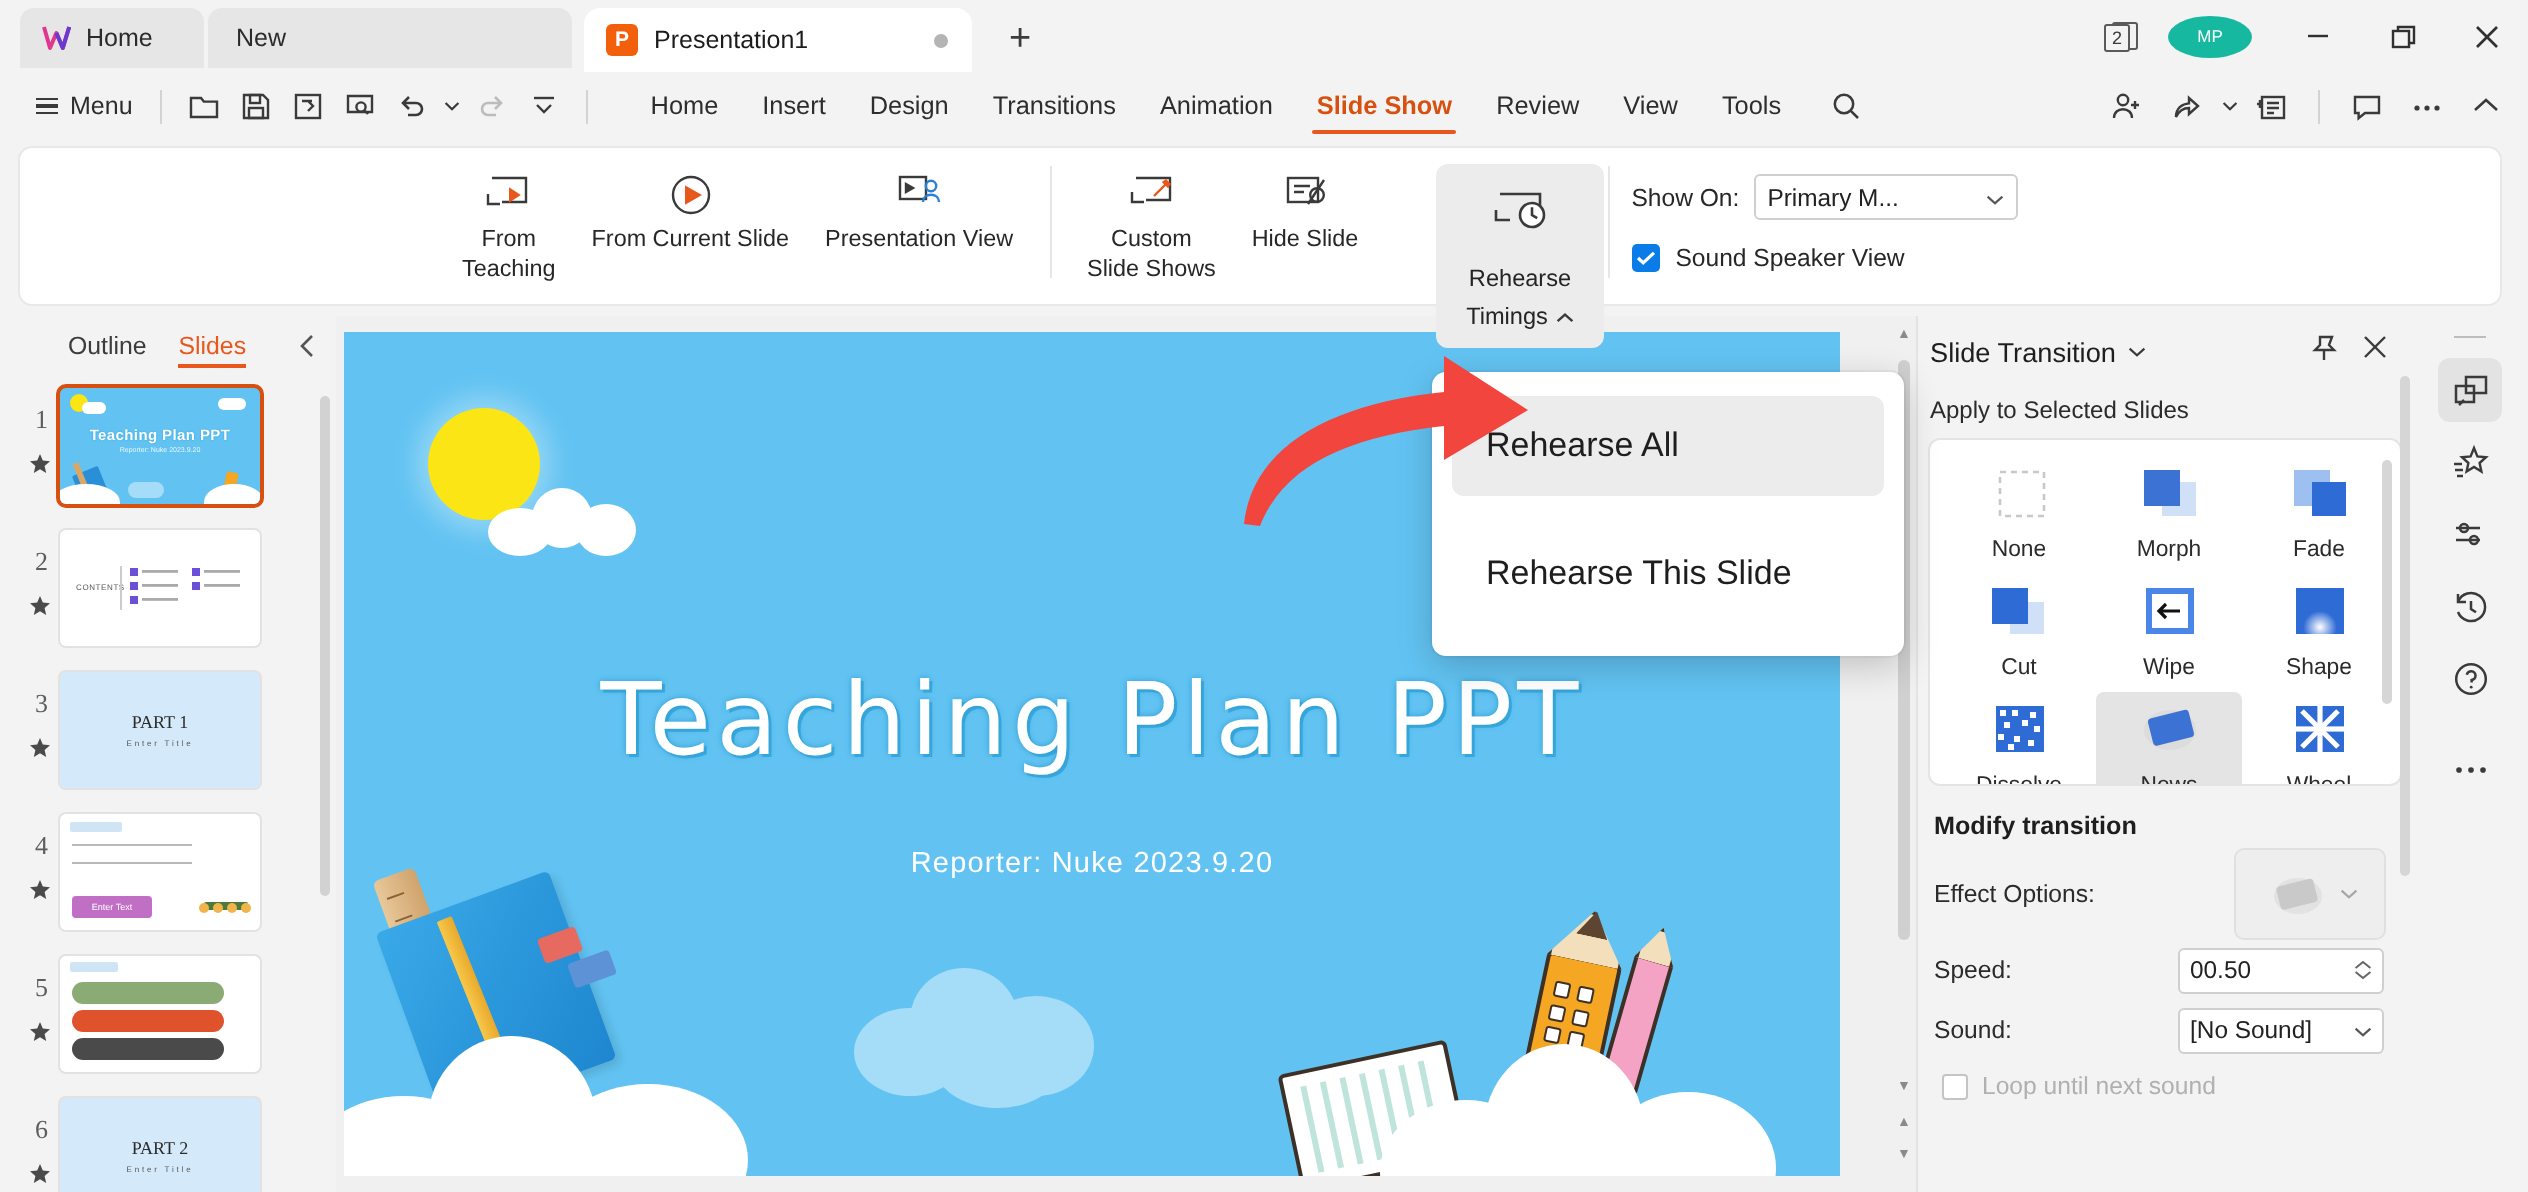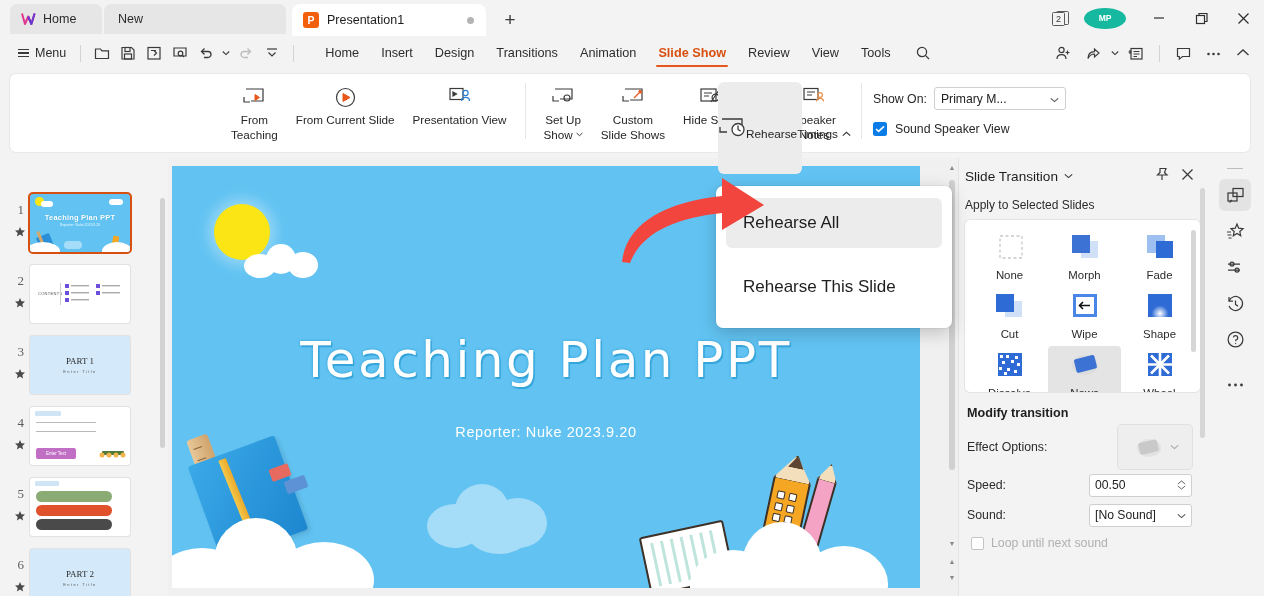--- a/index.html
+++ b/index.html
@@ -56,21 +56,21 @@
   }
   .win-count {
     width: 34px; height: 36px; display: flex; align-items: center; justify-content: center;
     position: relative;
   }
   .wc-back { position: absolute; width: 13px; height: 14px; border: 1.3px solid #5a5a5a; border-radius: 1.5px; left: 12px; top: 11px; }
   .wc-front { position: absolute; width: 13px; height: 14px; border: 1.3px solid #5a5a5a; border-radius: 1.5px; background: #f3f3f3; left: 8px; top: 12px;
     font-size: 9px; color: #3a3a3a; display: flex; align-items: center; justify-content: center; }
   .avatar {
     width: 42px; height: 21px; border-radius: 50%; background: #16b8a0;
-    color: #ffffff; font-size: 8.5px; font-weight: bold;
+    color: #ffffff; font-size: 8.5px; font-weight: normal;
     display: flex; align-items: center; justify-content: center;
     margin-left: 6px; margin-right: 12px;
   }
   .wbtn { width: 42px; height: 36px; display: flex; align-items: center; justify-content: center; color: #303030; }
 
   
   .menubar {
     position: absolute; left: 0; top: 36px; width: 1264px; height: 34px;
     background: #f3f3f3; display: flex; align-items: center; font-size: 12.5px; color: #2d2d2d;
   }
@@ -104,21 +104,21 @@
     padding: 3px 9px 0; min-width: 52px; color: #272727; font-size: 11.7px;
     line-height: 14.5px; text-align: center; position: relative;
   }
   .ritem .glyph { height: 26px; display: flex; align-items: center; justify-content: center; margin-bottom: 3px; }
   .rsep { width: 1px; height: 56px; background: #e6e6e6; margin: 2px 9px 0; }
 
   
   .rehearse-btn {
     position: absolute; left: 718px; top: 82px; width: 84px; height: 92px;
     background: #ececec; border-radius: 6px; z-index: 40;
-    display: flex; flex-direction: row; align-items: center; padding-top: 12px;
+    display: flex; flex-direction: column; align-items: center; padding-top: 12px;
     font-size: 11.8px; color: #242424; line-height: 19px;
   }
 
   
   .dropdown {
     position: absolute; left: 716px; top: 186px; width: 236px; height: 142px;
     background: #ffffff; border-radius: 7px; z-index: 60;
     box-shadow: 0 5px 18px rgba(0,0,0,0.20), 0 0 0 1px rgba(0,0,0,0.04);
     padding: 12px 10px;
   }
@@ -510,36 +510,20 @@
               <path d="M5 6l3.5 2L5 10z" fill="#3a3a3a"></path>
             <circle cx="17.5" cy="7" r="2.6" stroke="#2b7fd4"></circle>
               <path d="M13.5 15c0-2.3 1.8-3.6 4-3.6s4 1.3 4 3.6" stroke="#2b7fd4"></path>
           </svg>
         </span>
         <span>Presentation View</span>
       </div>
 
       <span class="rsep"></span>
 
-      <div class="ritem">
-        <span class="glyph">
-          <svg width="24" height="22" fill="none" stroke="#3a3a3a" stroke-width="1.2">
-              <path d="M4 3h17v10H9"></path>
-              <path d="M2 10v5h6"></path>
-              <circle cx="16" cy="12" r="3" stroke="#3a3a3a"></circle>
-            </svg>
-        </span>
-        <span>Set Up</span>
-        <span style="display:flex;align-items:center;gap:3px">
-          <span>Show</span>
-          <svg width="7" height="5">
-              <path d="M0.6 1 3.5 3.7 6.4 1" stroke="#3a3a3a" stroke-width="1" fill="none"></path>
-            </svg>
-        </span>
-      </div>
 
       <div class="ritem">
         <span class="glyph">
           <svg width="24" height="22" fill="none" stroke="#3a3a3a" stroke-width="1.2">
               <path d="M4 3h17v11H9"></path>
               <path d="M2 10v5h6"></path>
               <path d="M13 12 20 5" stroke="#e8571b"></path>
               <path d="M19 4l2 2-1 1.5-2.5-2.5z" fill="#e8571b" stroke="#e8571b" stroke-width="0.8"></path>
             </svg>
         </span>
@@ -620,20 +604,29 @@
     <div class="dd-item hovered">
       <span>Rehearse All</span>
     </div>
     <div class="dd-gap"></div>
     <div class="dd-item">
       <span>Rehearse This Slide</span>
     </div>
   </div>
 
   <div class="leftpane">
+    <div class="lp-head">
+      <span class="lp-tab">Outline</span>
+      <span class="lp-tab active">Slides</span>
+      <span class="lp-collapse">
+        <svg width="9" height="12">
+            <path d="M7 1 2 6l5 5" stroke="#555" stroke-width="1.3" fill="none"></path>
+          </svg>
+      </span>
+    </div>
 
     <div class="thumbs">
 
       <div class="thumb-row">
         <span class="thumb-num">1</span>
         <span class="thumb-star">
           <svg width="12" height="12" viewBox="0 0 12 12">
               <path d="M6 1 7.4 4.3 11 4.6 8.3 7 9.1 10.5 6 8.6 2.9 10.5 3.7 7 1 4.6 4.6 4.3z" fill="#4a4a4a"></path>
             </svg>
         </span>

